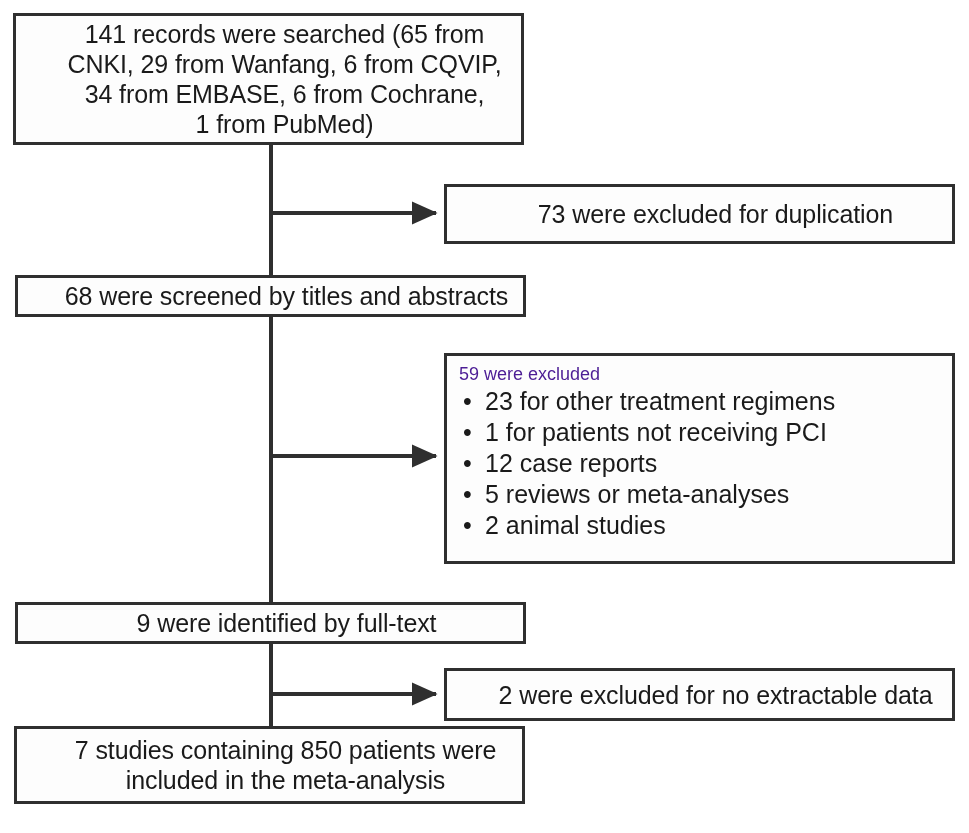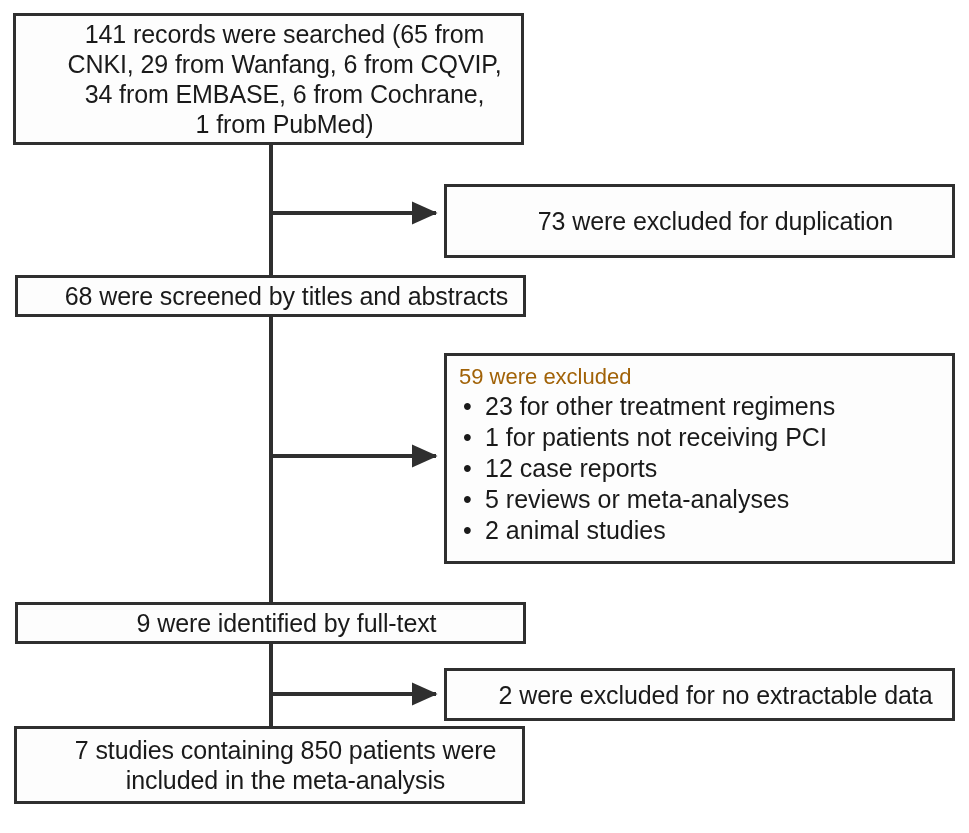--- a/index.html
+++ b/index.html
@@ -46,21 +46,21 @@
     color: #1a1a1a;
     margin-left: 32px;
   }
   
   #box-records {
     left: 13px;  top: 13px;
     width: 511px; height: 132px;
   }
   #box-excluded-duplication {
     left: 444px; top: 184px;
-    width: 511px; height: 74px;
+    width: 511px; height: 60px;
   }
   #box-screened {
     left: 15px;  top: 275px;
     width: 511px; height: 42px;
   }
   #box-excluded-reasons {
     left: 444px; top: 353px;
     width: 511px; height: 211px;
     align-items: flex-start;
     justify-content: flex-start;
@@ -77,24 +77,24 @@
     left: 14px;  top: 726px;
     width: 511px; height: 78px;
   }
   
   .reasons-wrap {
     padding: 8px 0 0 12px;
     text-align: left;
     width: 100%;
   }
   .reasons-heading {
-    font-size: 22px;
+    font-size: 18px;
     line-height: 1.22;
     text-align: left;
-    color: #a16207;
+    color: #4c1d95;
   }
   .reasons-list {
     list-style: none;
     margin: 0;
     padding: 0;
   }
   .reason-item {
     position: relative;
     font-size: 25px;
     line-height: 1.24;

